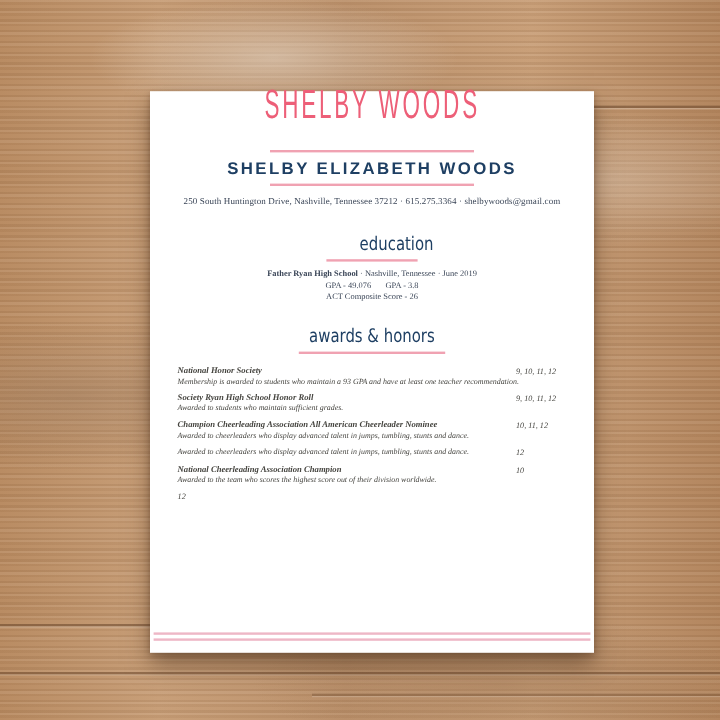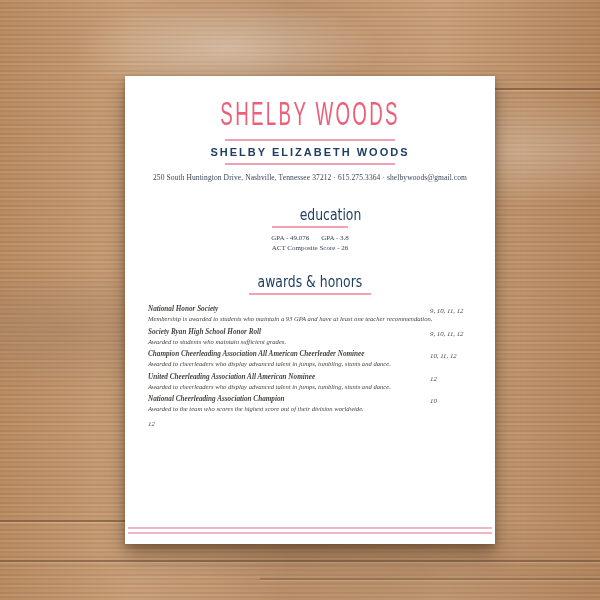--- a/index.html
+++ b/index.html
@@ -36,34 +36,34 @@
   .seam-4{top:578px;left:260px;right:0;background:rgba(95,62,38,0.3);}
 
   .paper{
     position:absolute;left:125px;top:76px;width:370px;height:468px;
     background:var(--paper);
     box-shadow:0 10px 18px rgba(70,44,24,0.5), 0 2px 5px rgba(70,44,24,0.35);
   }
 
   .header{text-align:center;}
   .applicant-name{
-    margin-top:16px;height:44px;display:flex;align-items:center;justify-content:center;
+    margin-top:2px;height:44px;display:flex;justify-content:center;
   }
   .applicant-name span{
     display:inline-block;
     font-family:"Liberation Sans", sans-serif;
     font-size:24px;letter-spacing:3px;color:var(--accent-pink);
     transform:scale(0.78,1.42);transform-origin:center;white-space:nowrap;
   }
   .hrule{height:2px;background:var(--rule-pink);border:0;margin:0 auto;}
   .rule-name-top{width:170px;margin-top:3px;}
   .applicant-full-name{
     margin-top:5px;
     font-family:"Liberation Sans", sans-serif;
-    font-size:11px;font-weight:bold;letter-spacing:2px;color:var(--navy);
+    font-size:14px;font-weight:bold;letter-spacing:2px;color:var(--navy);
   }
   .rule-name-bottom{width:170px;margin-top:5px;}
   .contact-line{margin-top:8px;font-size:7.5px;color:var(--edu-text);letter-spacing:0.1px;}
 
   .section-heading{
     text-align:center;color:var(--navy);
     height:20px;display:flex;align-items:flex-end;justify-content:center;
   }
   .section-heading span{
     display:inline-block;font-family:"DejaVu Sans", sans-serif;
@@ -107,20 +107,21 @@
     <div class="applicant-full-name">SHELBY ELIZABETH WOODS</div>
     <div class="hrule rule-name-bottom"></div>
     <div class="contact-line">250 South Huntington Drive, Nashville, Tennessee 37212 · 615.275.3364 · shelbywoods@gmail.com</div>
   </div>
 
   <div class="section-heading heading-education">
     <span>education</span>
   </div>
   <div class="hrule rule-education"></div>
   <div class="edu-block">
+    <div><span class="edu-school-name">Father Ryan High School</span><span> · Nashville, Tennessee · June 2019</span></div>
     <div><span>GPA - 49.076</span><span class="gpa-gap"></span><span>GPA - 3.8</span></div>
     <div>ACT Composite Score - 26</div>
   </div>
 
   <div class="section-heading heading-awards">
     <span>awards &amp; honors</span>
   </div>
   <div class="hrule rule-awards"></div>
 
   <div class="awards-list">
@@ -144,21 +145,20 @@
     <div class="award-item">
       <div class="award-left">
         <div class="award-title">Champion Cheerleading Association All American Cheerleader Nominee</div>
         <div class="award-description">Awarded to cheerleaders who display advanced talent in jumps, tumbling, stunts and dance.</div>
       </div>
       <div class="award-grades">10, 11, 12</div>
     </div>
 
     <div class="award-item">
       <div class="award-left">
-        <div class="award-title">United Cheerleading Association All American Nominee</div>
         <div class="award-description">Awarded to cheerleaders who display advanced talent in jumps, tumbling, stunts and dance.</div>
       </div>
       <div class="award-grades">12</div>
     </div>
 
     <div class="award-item">
       <div class="award-left">
         <div class="award-title">National Cheerleading Association Champion</div>
         <div class="award-description">Awarded to the team who scores the highest score out of their division worldwide.</div>
       </div>

